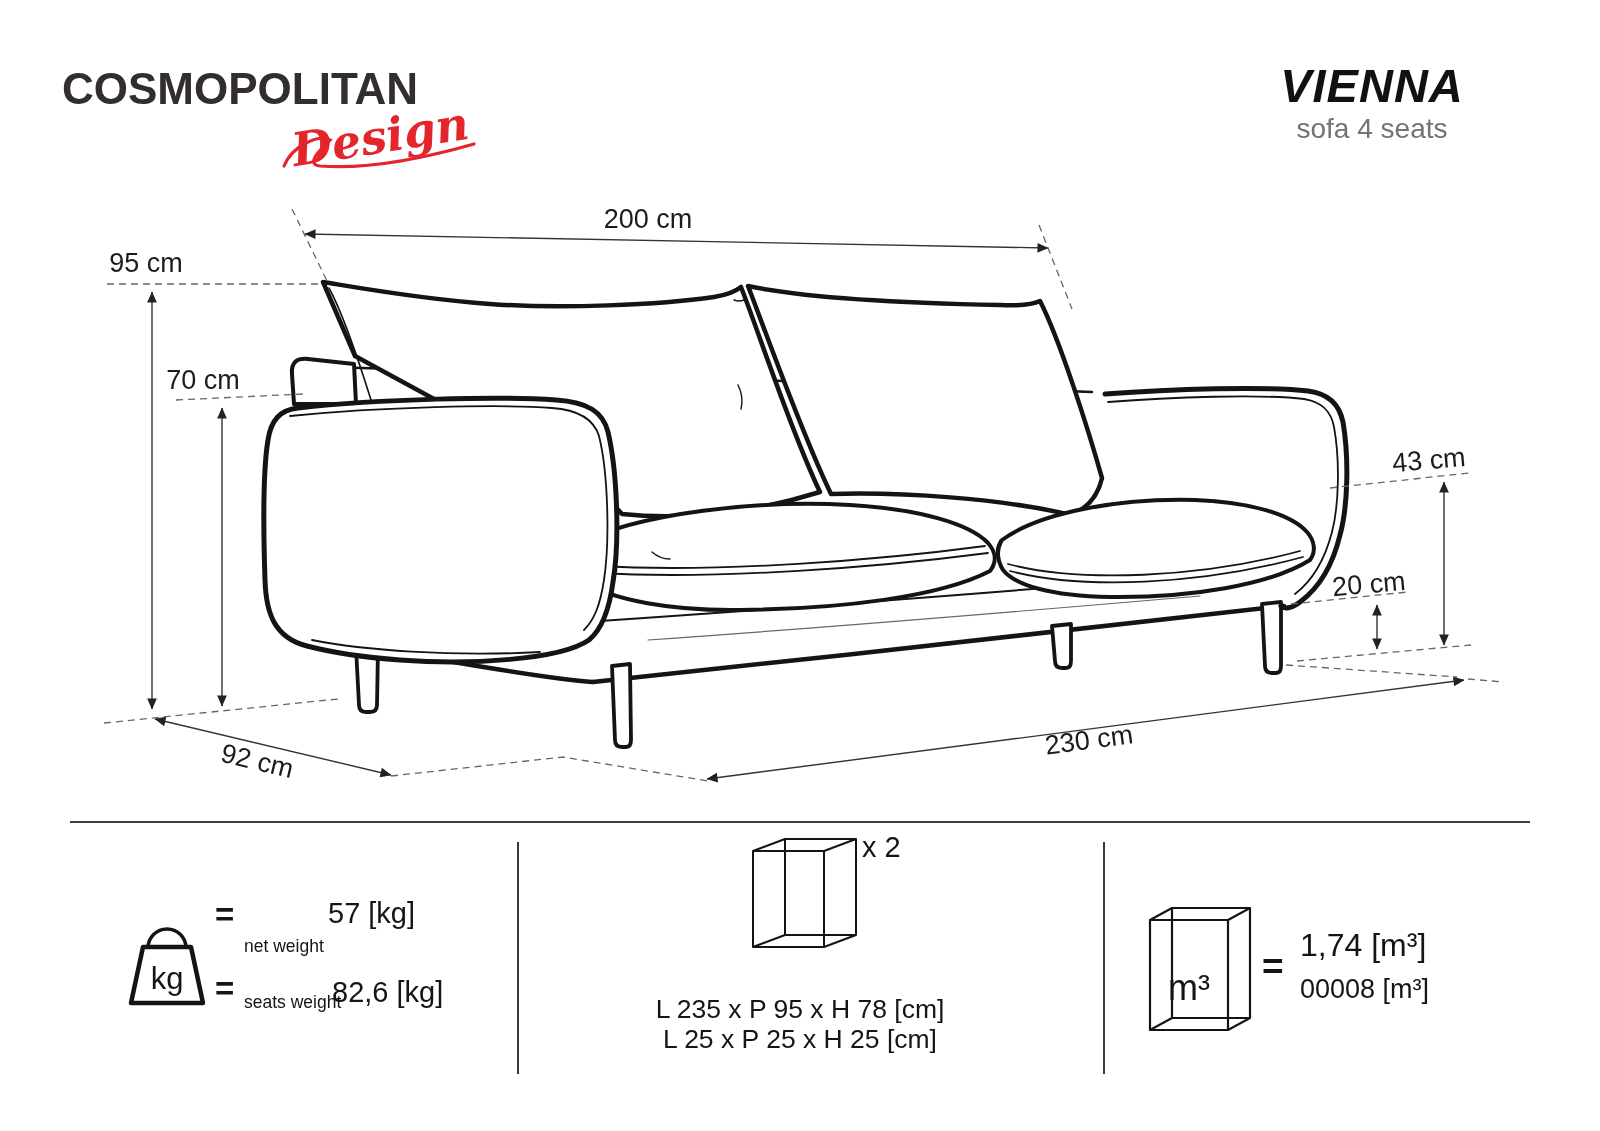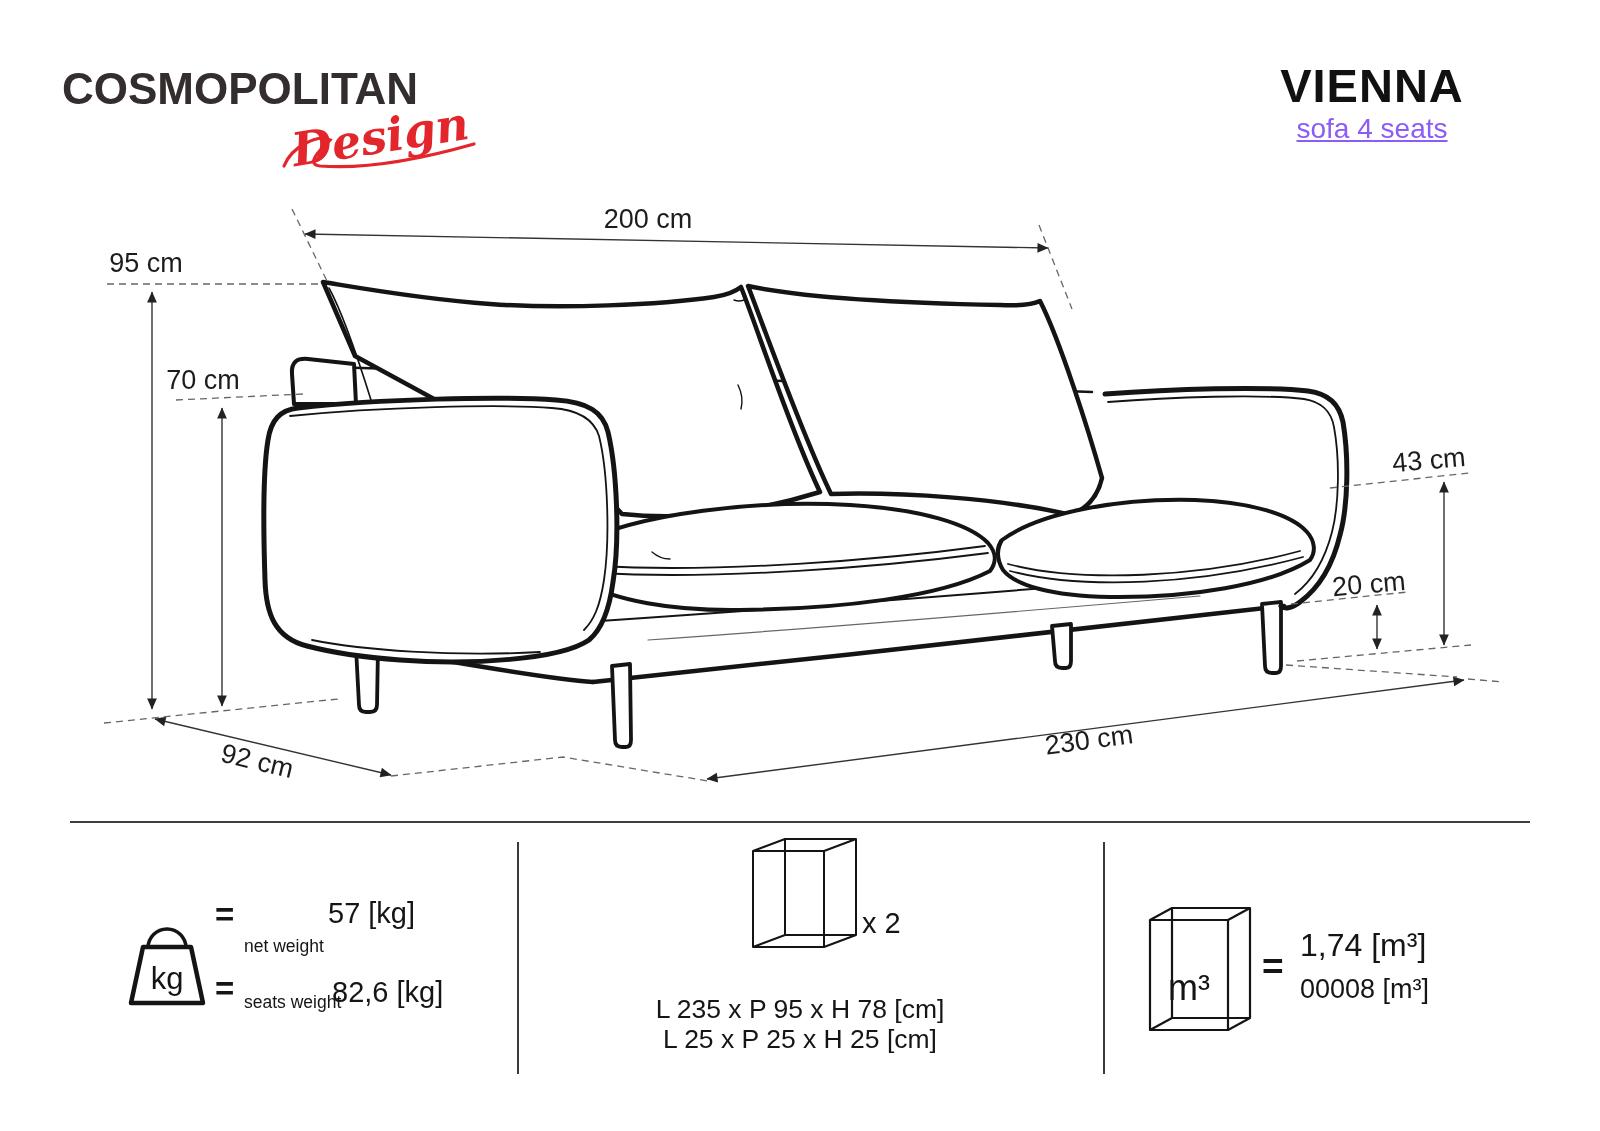--- a/index.html
+++ b/index.html
@@ -2,22 +2,22 @@
 <html><head>
 <meta charset="utf-8">
 <style>
   html,body{margin:0;padding:0;background:#ffffff;}
   .page{position:relative;width:1600px;height:1131px;background:#fff;overflow:hidden;
         font-family:"Liberation Sans",sans-serif;color:#1c1c1c;}
   .abs{position:absolute;}
   
   .logo-word{font-weight:700;font-size:44px;letter-spacing:0px;color:#332d2e;white-space:nowrap;}
   .title-block{text-align:center;}
-  .title-main{font-weight:700;font-size:47px;color:#111;letter-spacing:1px;line-height:1;}
-  .title-sub{font-size:28px;color:#8b5cf6;margin-top:4px;text-decoration:underline;}
+  .title-main{font-weight:700;font-size:47px;color:#111;letter-spacing:1px;line-height:1;font-style:italic;}
+  .title-sub{font-size:28px;color:#737373;margin-top:4px;}
   
   .hline{background:#3f3f3f;height:2px;}
   .vline{background:#3a3a3a;width:2px;}
   .eq{font-weight:700;font-size:33px;color:#151515;line-height:1;}
   .small-lab{font-size:17.5px;color:#151515;}
   .val{font-size:29px;color:#151515;white-space:nowrap;}
   .val-sm{font-size:26.5px;color:#151515;white-space:nowrap;}
   .center{text-align:center;margin-top:18px;}
   svg text{font-family:"Liberation Sans",sans-serif;}
 </style>
@@ -187,21 +187,21 @@
     <svg class="abs" style="left:745px;top:833px;" width="120" height="125" viewBox="0 0 120 125">
       <g fill="none" stroke="#141414" stroke-width="2" stroke-linejoin="round">
         <rect x="8" y="18" width="71" height="96"></rect>
         <rect x="40" y="6" width="71" height="96"></rect>
         <line x1="8" y1="18" x2="40" y2="6"></line>
         <line x1="79" y1="18" x2="111" y2="6"></line>
         <line x1="8" y1="114" x2="40" y2="102"></line>
         <line x1="79" y1="114" x2="111" y2="102"></line>
       </g>
     </svg>
-    <div class="abs val" style="left:862px;top:907px;">x 2</div>
+    <div class="abs val" style="left:862px;top:831px;">x 2</div>
     <div class="abs val-sm center" style="left:640px;top:976px;width:320px;">L 235  x P 95 x H 78 [cm]</div>
     <div class="abs val-sm center" style="left:640px;top:1006px;width:320px;">L 25  x P 25 x H 25 [cm]</div>
   </div>
 
   <div>
     <svg class="abs" style="left:1143px;top:900px;" width="115" height="140" viewBox="0 0 115 140">
       <g fill="none" stroke="#141414" stroke-width="2.2" stroke-linejoin="round">
         <rect x="7" y="20" width="78" height="110"></rect>
         <rect x="29" y="8" width="78" height="110"></rect>
         <line x1="7" y1="20" x2="29" y2="8"></line>

